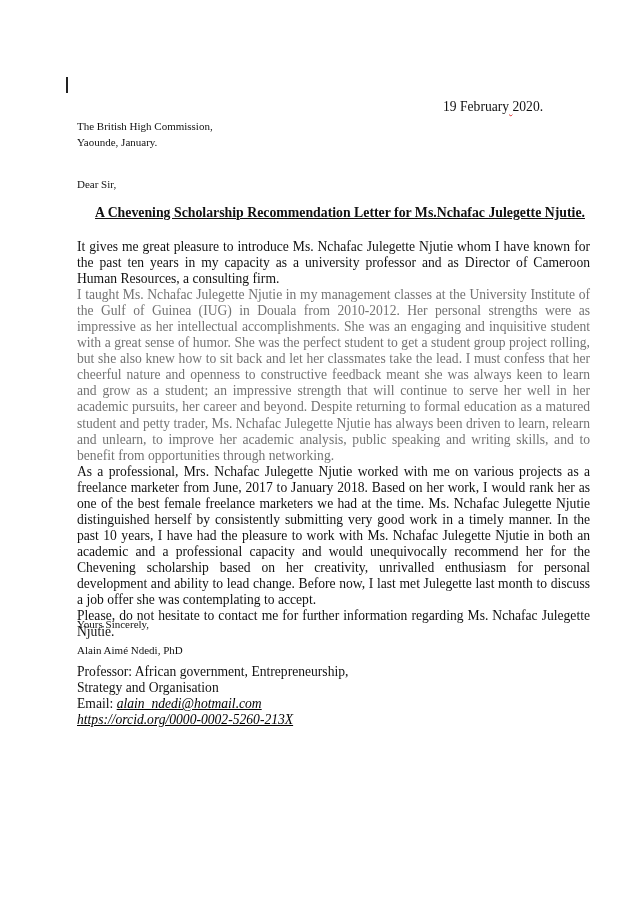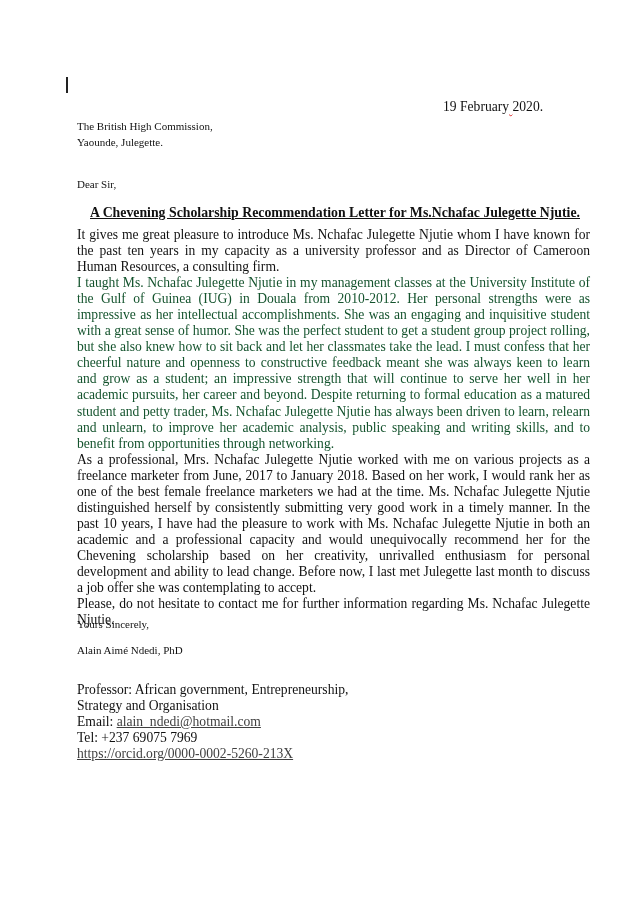--- a/index.html
+++ b/index.html
@@ -3,56 +3,55 @@
 <meta charset="utf-8">
 <style>
   html, body { margin: 0; padding: 0; background: #ffffff; }
   body { width: 638px; height: 903px; position: relative; overflow: hidden;
          font-family: "Liberation Serif", "DejaVu Serif", serif; color: #111; }
   .page { position: absolute; left: 0; top: 0; width: 638px; height: 903px; background: #fff; }
   .cursor { position: absolute; left: 66px; top: 77px; width: 1.5px; height: 16px; background: #222; }
   .line { position: absolute; left: 77px; font-size: 11px; line-height: 16px; white-space: nowrap; }
   .date { position: absolute; left: 443px; top: 99px; font-size: 13.6px; line-height: 16px; }
   .date .squig { text-decoration: underline wavy #d33; text-decoration-thickness: 1px; }
-  .title { position: absolute; left: 90px; top: 205px; width: 500px; text-align: left;
+  .title { position: absolute; left: 90px; top: 205px; width: 500px; text-align: center;
            font-size: 13.8px; font-weight: bold; text-decoration: underline; line-height: 16px; white-space: nowrap; }
   .body { position: absolute; left: 77px; width: 513px; font-size: 13.6px; line-height: 16.05px; text-align: justify; }
   .body p { margin: 0; }
-  .gray { color: #14532d; }
-  a { color: #404040; text-decoration: underline; }
+  .gray { color: #737373; }
+  a { color: #000000; text-decoration: underline; font-style: italic; }
   .block { position: absolute; left: 77px; font-size: 13.6px; line-height: 16px; }
 </style>
 </head>
 <body>
 
 <div class="page">
 
   <div class="cursor"></div>
 
   <div class="date"><span>19 February</span><span class="squig"> </span><span>2020.</span></div>
 
   <div class="line" style="top:118px">The British High Commission,</div>
-  <div class="line" style="top:134px">Yaounde, Julegette.</div>
+  <div class="line" style="top:134px">Yaounde, January.</div>
 
   <div class="line" style="top:176px">Dear Sir,</div>
 
   <div class="title">A Chevening Scholarship Recommendation Letter for Ms.Nchafac Julegette Njutie.</div>
 
-  <div class="body" style="top:227px">
+  <div class="body" style="top:239px">
     <p>It gives me great pleasure to introduce Ms. Nchafac Julegette Njutie whom I have known for the past ten years in my capacity as a university professor and as Director of Cameroon Human Resources, a consulting firm.</p>
     <p class="gray">I taught Ms. Nchafac Julegette Njutie in my management classes at the University Institute of the Gulf of Guinea (IUG) in Douala  from 2010-2012.  Her personal strengths were as impressive as her intellectual accomplishments. She was an engaging and inquisitive student with a   great sense of humor. She was the perfect student to get a student group project rolling, but she also knew how to sit back and let her classmates take the lead. I must confess that her cheerful nature and openness to constructive feedback meant she was always keen to learn and grow as a student; an impressive strength that will continue to serve her well in her academic pursuits, her career and beyond. Despite returning to formal education as a matured student and petty trader, Ms. Nchafac Julegette Njutie has always been driven to learn, relearn and unlearn, to improve her academic analysis, public speaking and writing skills, and to benefit from opportunities through networking.</p>
     <p>As a professional, Mrs. Nchafac Julegette Njutie worked with me on various projects as a freelance marketer from June, 2017 to January 2018. Based on her work, I would rank her as one of the best female freelance marketers we had at the time. Ms. Nchafac Julegette Njutie distinguished herself by consistently submitting very good work in a timely manner. In the past 10 years, I have had the pleasure to work with Ms. Nchafac Julegette Njutie in both an academic and a professional capacity and would unequivocally recommend her for the Chevening scholarship based on her creativity, unrivalled enthusiasm for personal development and ability to lead change. Before now, I last met Julegette last month to discuss a job offer she was contemplating to accept.</p>
     <p>Please, do not hesitate to contact me for further information regarding Ms. Nchafac Julegette Njutie.</p>
   </div>
 
   <div class="line" style="top:616px">Yours Sincerely,</div>
 
   <div class="line" style="top:642px">Alain Aimé Ndedi, PhD</div>
 
-  <div class="block" style="top:682px">
+  <div class="block" style="top:664px">
     <div>Professor: African government, Entrepreneurship,</div>
     <div>Strategy and Organisation</div>
     <div><span>Email: </span><a href="#">alain_ndedi@hotmail.com</a></div>
-    <div>Tel: +237 69075 7969</div>
     <div><a href="#">https://orcid.org/0000-0002-5260-213X</a></div>
   </div>
 
 </div>
 
 </body></html>

